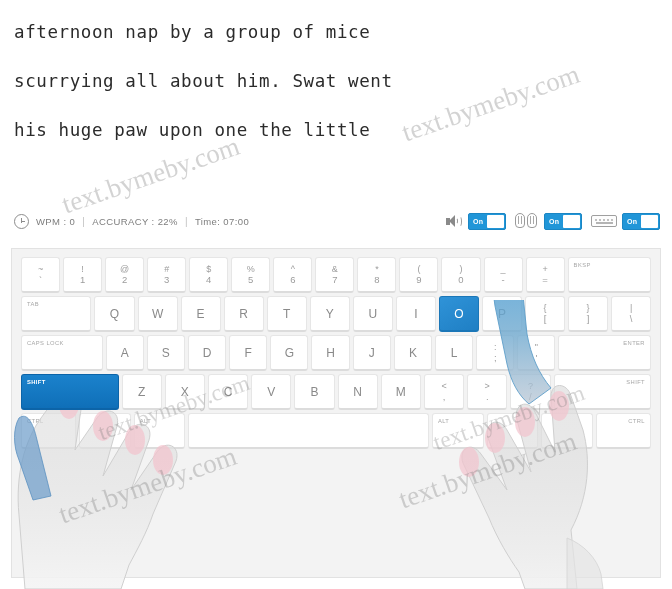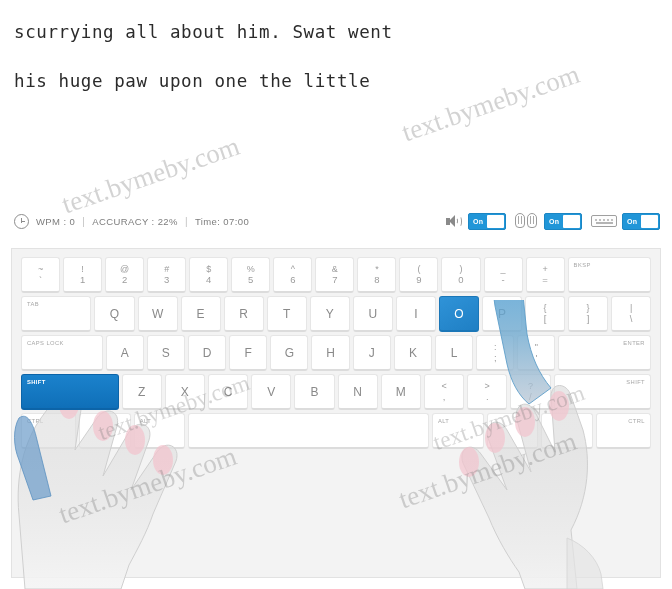--- a/index.html
+++ b/index.html
@@ -307,20 +307,21 @@
     pointer-events: none;
     z-index: 9;
   }
   .wm-e { left: 430px; top: 405px; }
   .wm-f { left: 95px;  top: 395px; }
 </style>
 </head>
 <body>
 
 <div id="typing-area">
+  <div class="text-line">afternoon nap by a group of mice</div>
   <div class="text-line">scurrying all about him. Swat went</div>
   <div class="text-line">his huge paw upon one the little</div>
 </div>
 
 <div id="status-bar">
 
   <div class="stats-group">
     <div class="refresh-icon"></div>
     <span class="stat-text">WPM : 0</span>
     <span class="stat-sep">|</span>

